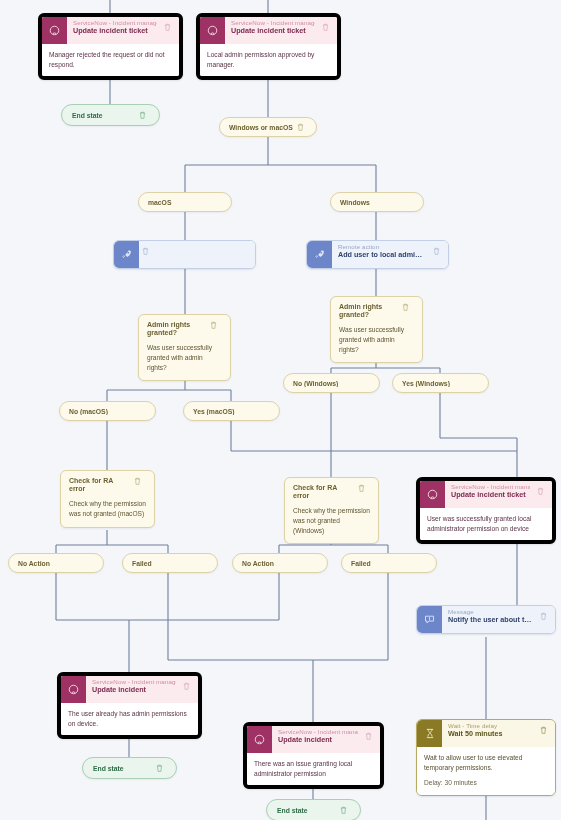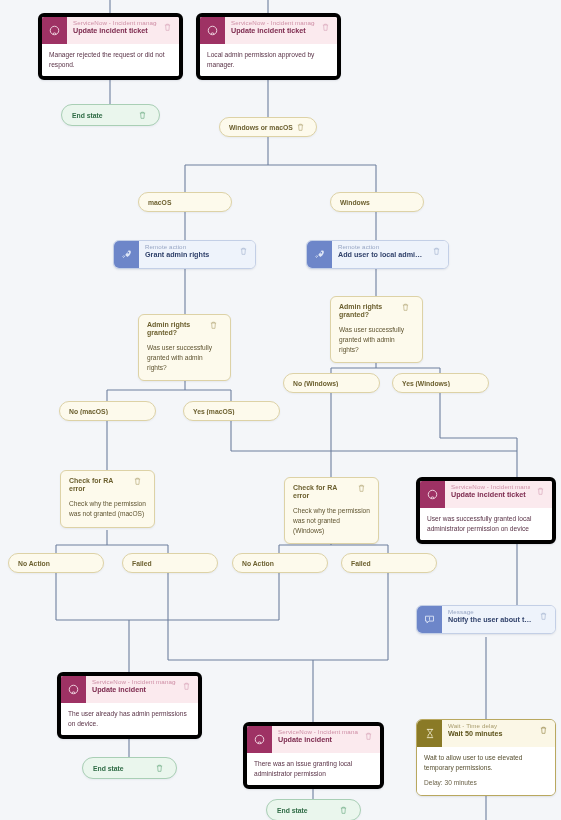--- a/index.html
+++ b/index.html
@@ -347,24 +347,20 @@
 
   <div class="node card ra" style="left:113px; top:240px; width:143px;">
     <div class="card-head">
       <div class="card-icon">
         <svg class="glyph" width="11" height="11" viewBox="0 0 16 16">
           <path d="M10.8 2.2c1.6-.3 3.1.3 3.1.3s.6 1.5.3 3.1c-.3 1.6-1.3 3-2.6 4.2l-2.3 2-3.2-3.2 2-2.3C9.3 4.9 10 3.5 10.8 2.2z" fill="#dde5f6"></path>
           <circle cx="10.6" cy="5.4" r="1.25" fill="#6d86c9"></circle>
           <path d="M5.6 10.4 L3.2 12.8 M4.4 9.2 L2.2 11.4" stroke="#dde5f6" stroke-width="1.2" fill="none"></path>
         </svg>
       </div>
-      <div class="card-head-text">
-        <div class="card-sub">Remote action</div>
-        <div class="card-title">Grant admin rights</div>
-      </div>
       <div class="trash">
         <svg class="glyph" width="7" height="8" viewBox="0 0 10 12">
           <path d="M1 3h8M3.6 3V1.8h2.8V3M2.2 3l.6 8h4.4l.6-8" fill="none" stroke="#a8b6d2" stroke-width="1"></path>
         </svg>
       </div>
     </div>
   </div>
 
   <div class="node card ra" style="left:306px; top:240px; width:143px;">
     <div class="card-head">

